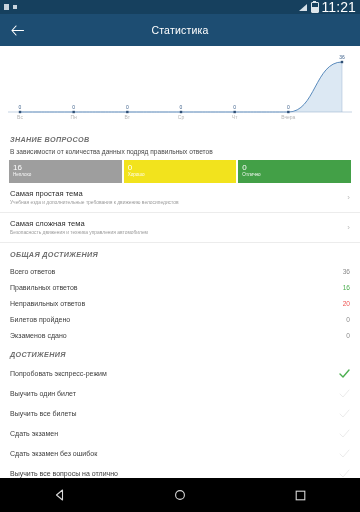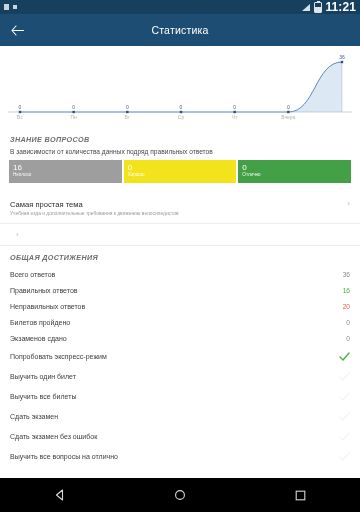--- a/index.html
+++ b/index.html
@@ -27,23 +27,23 @@
   .sb-left { display: flex; align-items: center; gap: 4px; }
   .sb-right { margin-left: auto; display: flex; align-items: center; gap: 3px; }
   .sb-sq {
     width: 5px; height: 6px;
     background: #c9d4dd;
     display: inline-block;
   }
   .sb-sq.small { width: 4px; height: 4px; }
   .sb-time {
     color: #ffffff;
-    font-size: 12px;
+    font-size: 14px;
     letter-spacing: .1px;
-    font-weight: bold;
+    font-weight: normal;
   }
   .sb-wifi {
     width: 9px; height: 8px;
     position: relative;
   }
   .sb-wifi::before {
     content: "";
     position: absolute;
     left: 0; bottom: 0;
     border-left: 8px solid transparent;
@@ -147,21 +147,21 @@
   }
 
   
   .row-link {
     display: flex;
     align-items: center;
     padding: 6px 10px 6px 10px;
     border-bottom: 1px solid #ececec;
     cursor: pointer;
   }
-  .row-link-txt { flex: 1; min-width: 0; margin-top: 11px; }
+  .row-link-txt { flex: 1; min-width: 0; }
   .row-link-title {
     font-size: 7.6px;
     color: #2b2b2b;
     line-height: 10px;
   }
   .row-link-sub {
     font-size: 4.9px;
     color: #9a9a9a;
     line-height: 7px;
     white-space: nowrap;
@@ -273,20 +273,24 @@
 
   <div id="topics-host">
       <div class="row-link">
         <div class="row-link-txt">
           <div class="row-link-title">Самая простая тема</div>
           <div class="row-link-sub">Учебная езда и дополнительные требования к движению велосипедистов</div>
         </div>
         <div class="chev">›</div>
       </div>
       <div class="row-link">
+        <div class="row-link-txt">
+          <div class="row-link-title">Самая сложная тема</div>
+          <div class="row-link-sub">Безопасность движения и техника управления автомобилем</div>
+        </div>
         <div class="chev">›</div>
       </div>
     </div>
 
   <div class="section-title">ОБЩАЯ ДОСТИЖЕНИЯ</div>
   <div id="info-host">
       <div class="info-row">
         <div class="info-label">Всего ответов</div>
         <div class="info-value">36</div>
       </div>
@@ -301,20 +305,21 @@
       <div class="info-row">
         <div class="info-label">Билетов пройдено</div>
         <div class="info-value">0</div>
       </div>
       <div class="info-row">
         <div class="info-label">Экзаменов сдано</div>
         <div class="info-value">0</div>
       </div>
     </div>
 
+  <div class="section-title">ДОСТИЖЕНИЯ</div>
   <div id="ach-host">
       <div class="ach-row">
         <div class="ach-label">Попробовать экспресс-режим</div>
         <svg class="check" viewBox="0 0 11 9">
           <path d="M1 5 L4 8 L10 1" fill="none" stroke="#4caf50" stroke-width="1.4" stroke-linecap="round" stroke-linejoin="round"></path>
         </svg>
       </div>
       <div class="ach-row">
         <div class="ach-label">Выучить один билет</div>
         <svg class="check" viewBox="0 0 11 9">

